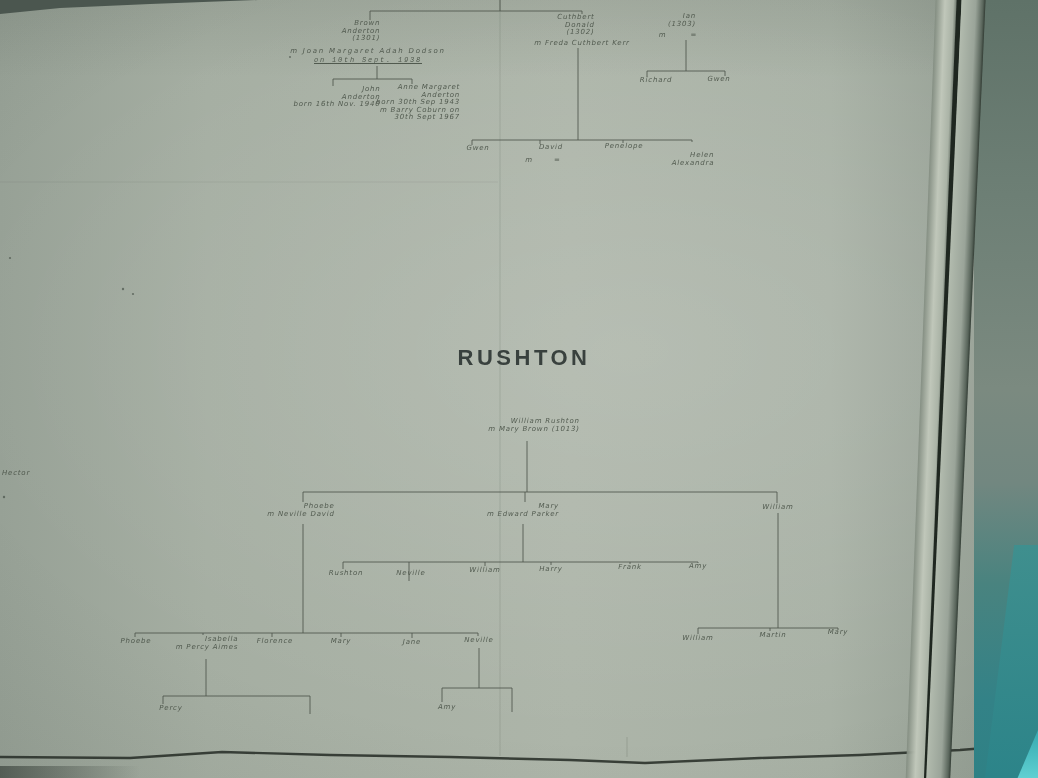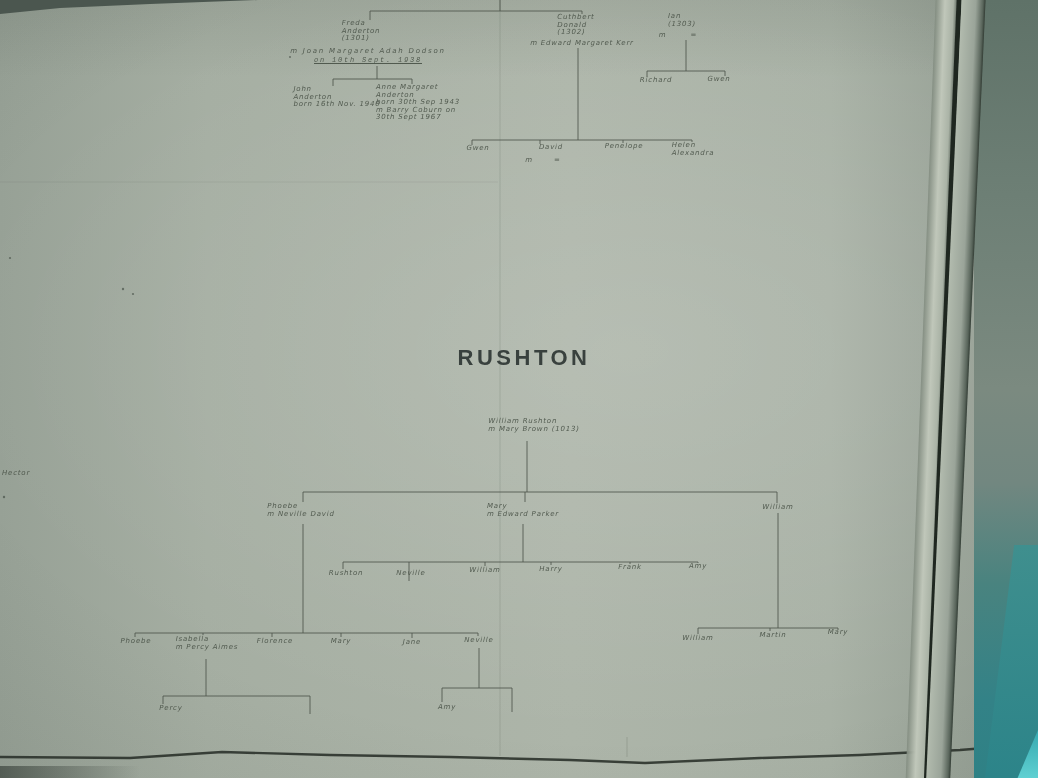--- a/index.html
+++ b/index.html
@@ -6,21 +6,21 @@
   #photo{position:relative;width:1038px;height:778px;overflow:hidden;
          font-family:"Liberation Sans",sans-serif;}
   
   #paper{position:absolute;inset:0;background-color:#a9b2a6;
     background-image:
       linear-gradient(to bottom, rgba(50,60,52,0.10) 0%, rgba(50,60,52,0) 10%),
       radial-gradient(130% 100% at 60% 45%, rgba(255,255,255,0.12) 0%, rgba(255,255,255,0) 50%, rgba(30,40,32,0.14) 100%),
       linear-gradient(to right, #97a196 0%, #a5aea2 20%, #adb5a9 55%, #a8b1a5 80%, #939d92 96%, #8a948a 100%);}
   svg{position:absolute;left:0;top:0;}
   
-  .hw{position:absolute;transform:translateX(-50%);text-align:left;
+  .hw{position:absolute;transform:translateX(-50%);text-align:right;
       font-family:"DejaVu Sans",sans-serif;font-style:italic;
       font-size:7px;line-height:7.6px;letter-spacing:0.8px;
       color:#4a5348;white-space:nowrap;opacity:.92;}
   .hw div{white-space:nowrap;}
   .wide{letter-spacing:1.8px;}
   .pre{white-space:pre;}
   .und{text-decoration:underline;text-underline-offset:1px;font-family:Liberation Mono, monospace;}
   .leftal{transform:none;text-align:right;}
   
   #family-title{position:absolute;left:524px;top:345px;transform:translateX(-50%);
@@ -123,21 +123,21 @@
     <g fill="#3a443c" fill-opacity="0.6">
       <circle cx="123" cy="289" r="1.2"></circle>
       <circle cx="133" cy="294" r="1.1"></circle>
       <circle cx="10" cy="258" r="1.1"></circle>
       <circle cx="4" cy="497" r="1.2"></circle>
       <circle cx="290" cy="57" r="1"></circle>
     </g>
   </svg>
 
   <div class="hw" style="left:361px;top:20px">
-    <div>Freda</div>
+    <div>Brown</div>
     <div>Anderton</div>
     <div>(1301)</div>
   </div>
   <div class="hw wide" style="left:368px;top:48px">m Joan Margaret Adah Dodson</div>
   <div class="hw wide und" style="left:368px;top:57px">on 10th Sept. 1938</div>
 
   <div class="hw" style="left:337px;top:86px">
     <div>John</div>
     <div>Anderton</div>
     <div>born 16th Nov. 1940</div>
@@ -149,35 +149,35 @@
     <div>born 30th Sep 1943</div>
     <div>m Barry Coburn on</div>
     <div>30th Sept 1967</div>
   </div>
 
   <div class="hw" style="left:576px;top:14px">
     <div>Cuthbert</div>
     <div>Donald</div>
     <div>(1302)</div>
   </div>
-  <div class="hw" style="left:582px;top:40px">m Edward Margaret Kerr</div>
+  <div class="hw" style="left:582px;top:40px">m Freda Cuthbert Kerr</div>
 
   <div class="hw" style="left:682px;top:13px">
     <div>Ian</div>
     <div>(1303)</div>
   </div>
   <div class="hw pre" style="left:678px;top:32px">m        =</div>
 
   <div class="hw" style="left:656px;top:77px">Richard</div>
   <div class="hw" style="left:719px;top:76px">Gwen</div>
   <div class="hw" style="left:478px;top:145px">Gwen</div>
   <div class="hw" style="left:551px;top:144px">David</div>
   <div class="hw pre" style="left:543px;top:157px">m       =</div>
   <div class="hw" style="left:624px;top:143px">Penelope</div>
-  <div class="hw" style="left:693px;top:142px">
+  <div class="hw" style="left:693px;top:152px">
     <div>Helen</div>
     <div>Alexandra</div>
   </div>
 
   <div id="family-title">RUSHTON</div>
 
   <div class="hw" style="left:534px;top:418px">
     <div>William Rushton</div>
     <div>m Mary Brown (1013)</div>
   </div>

